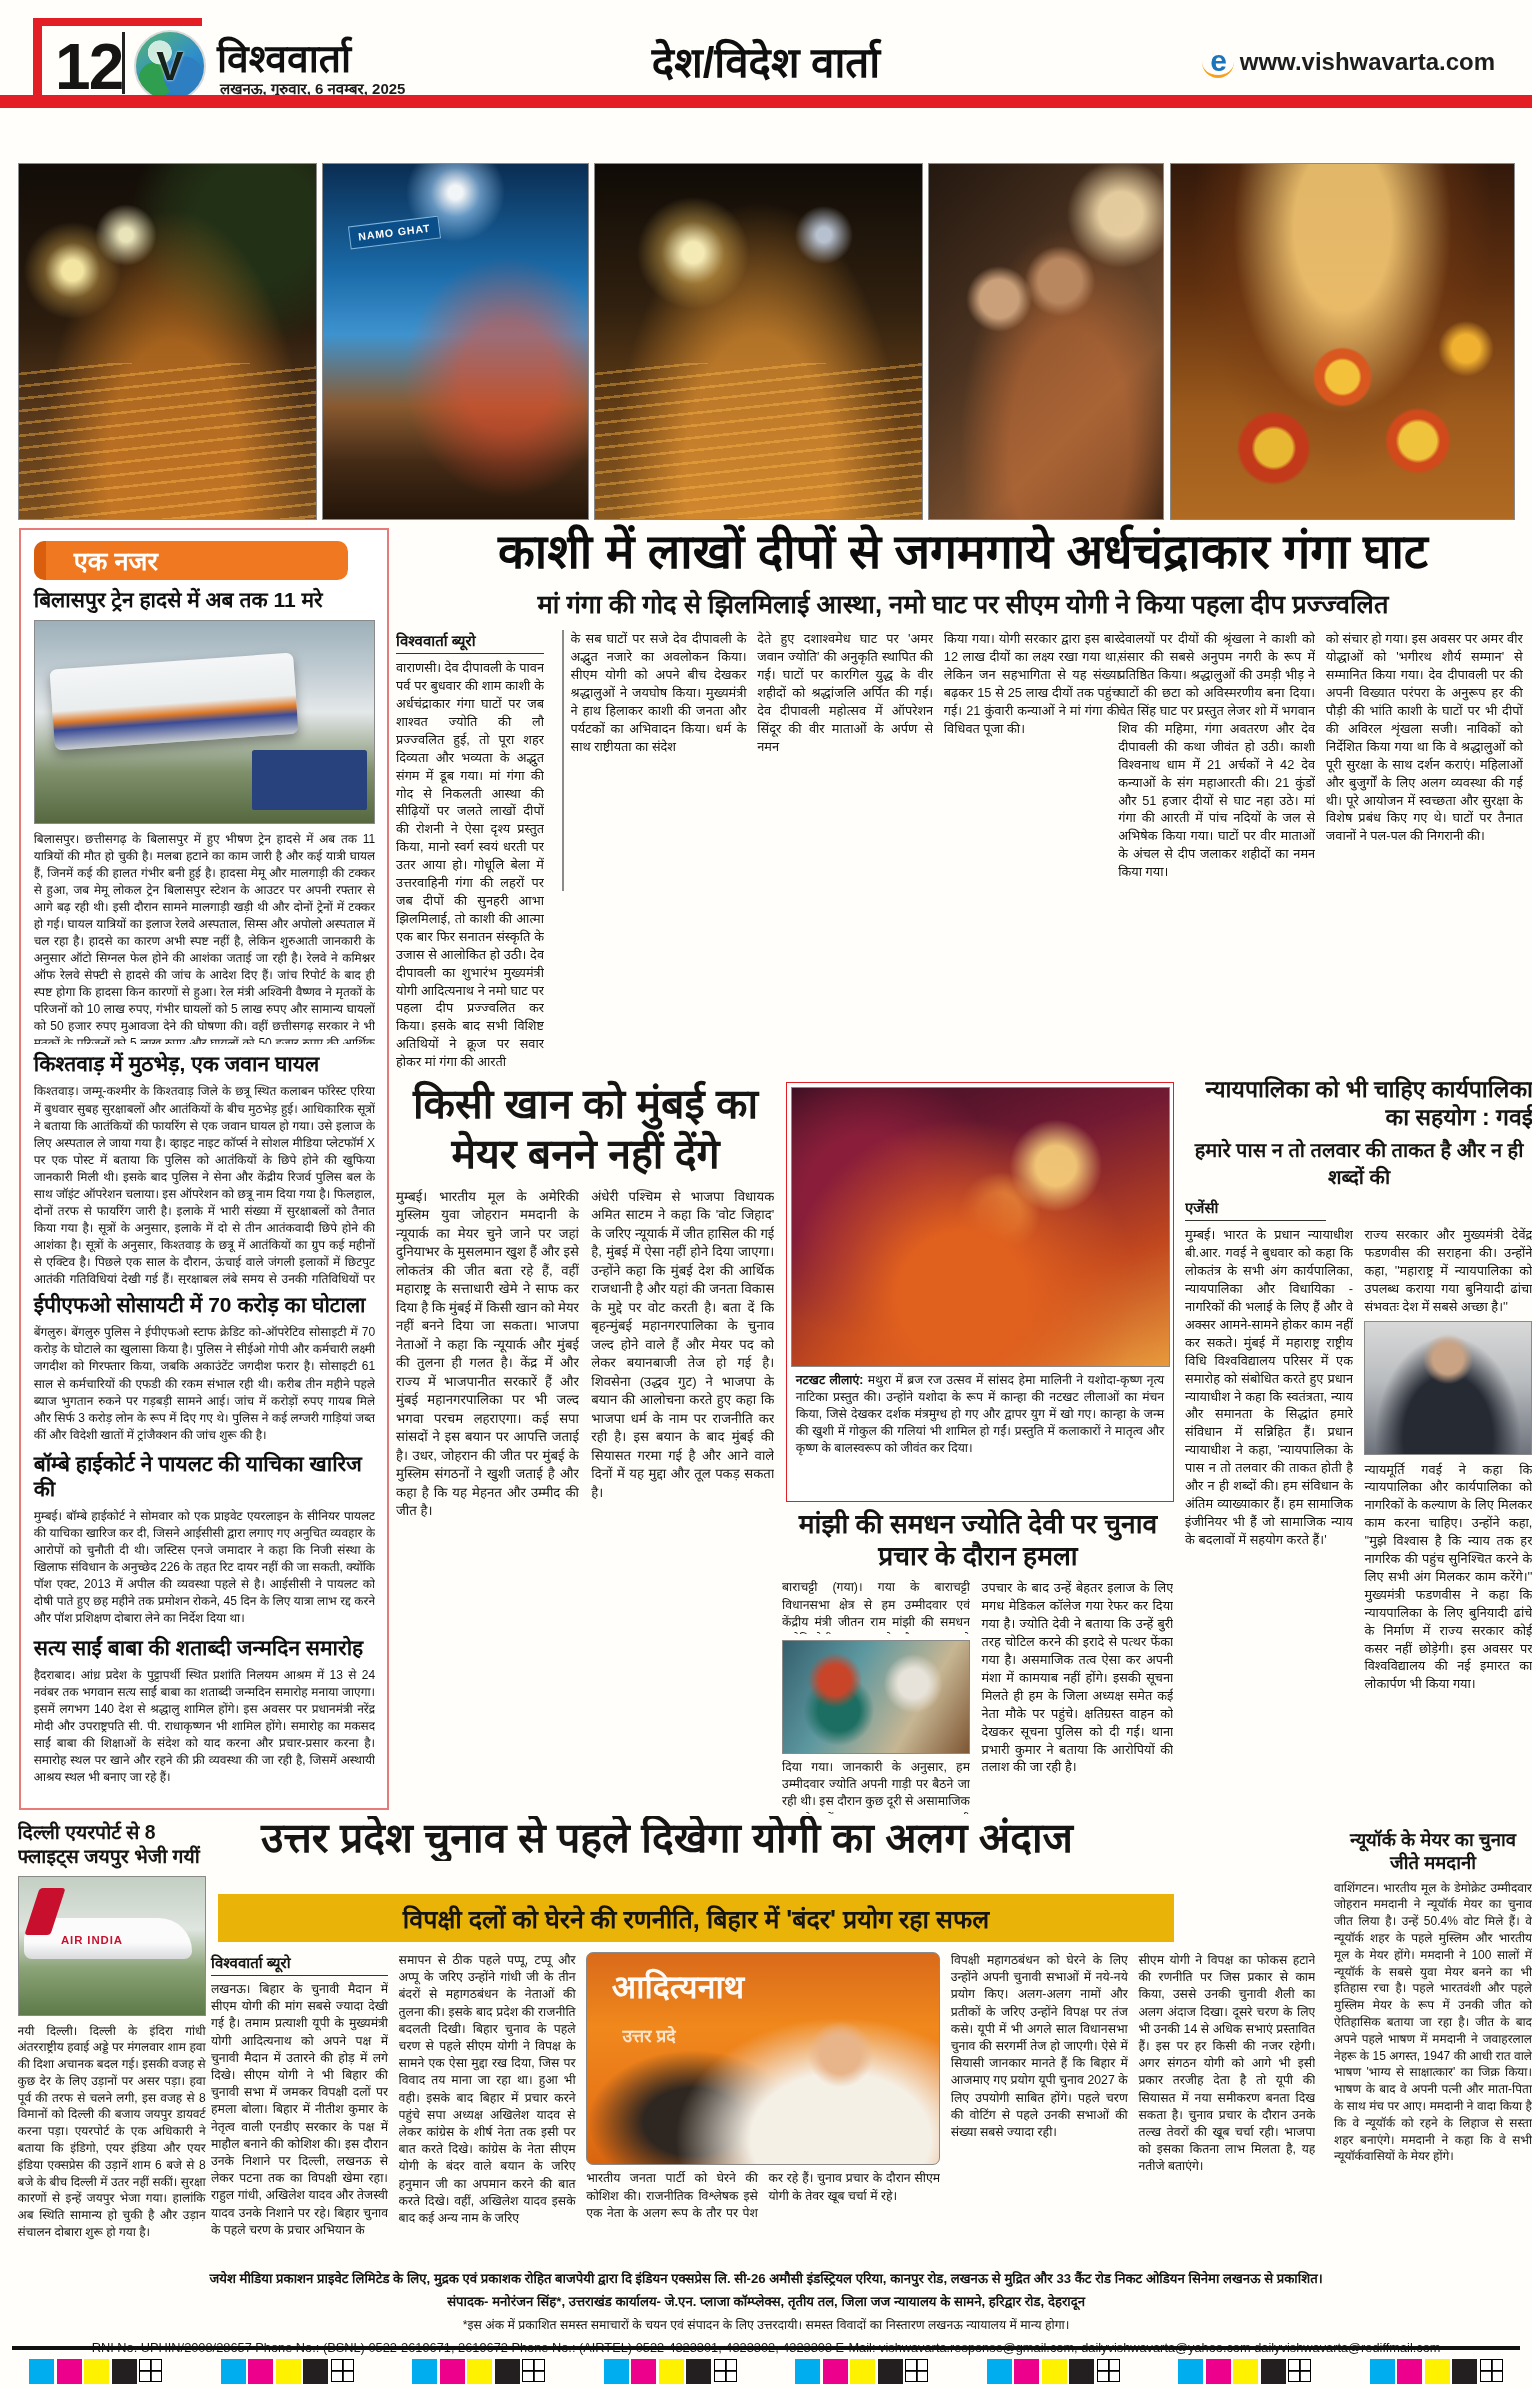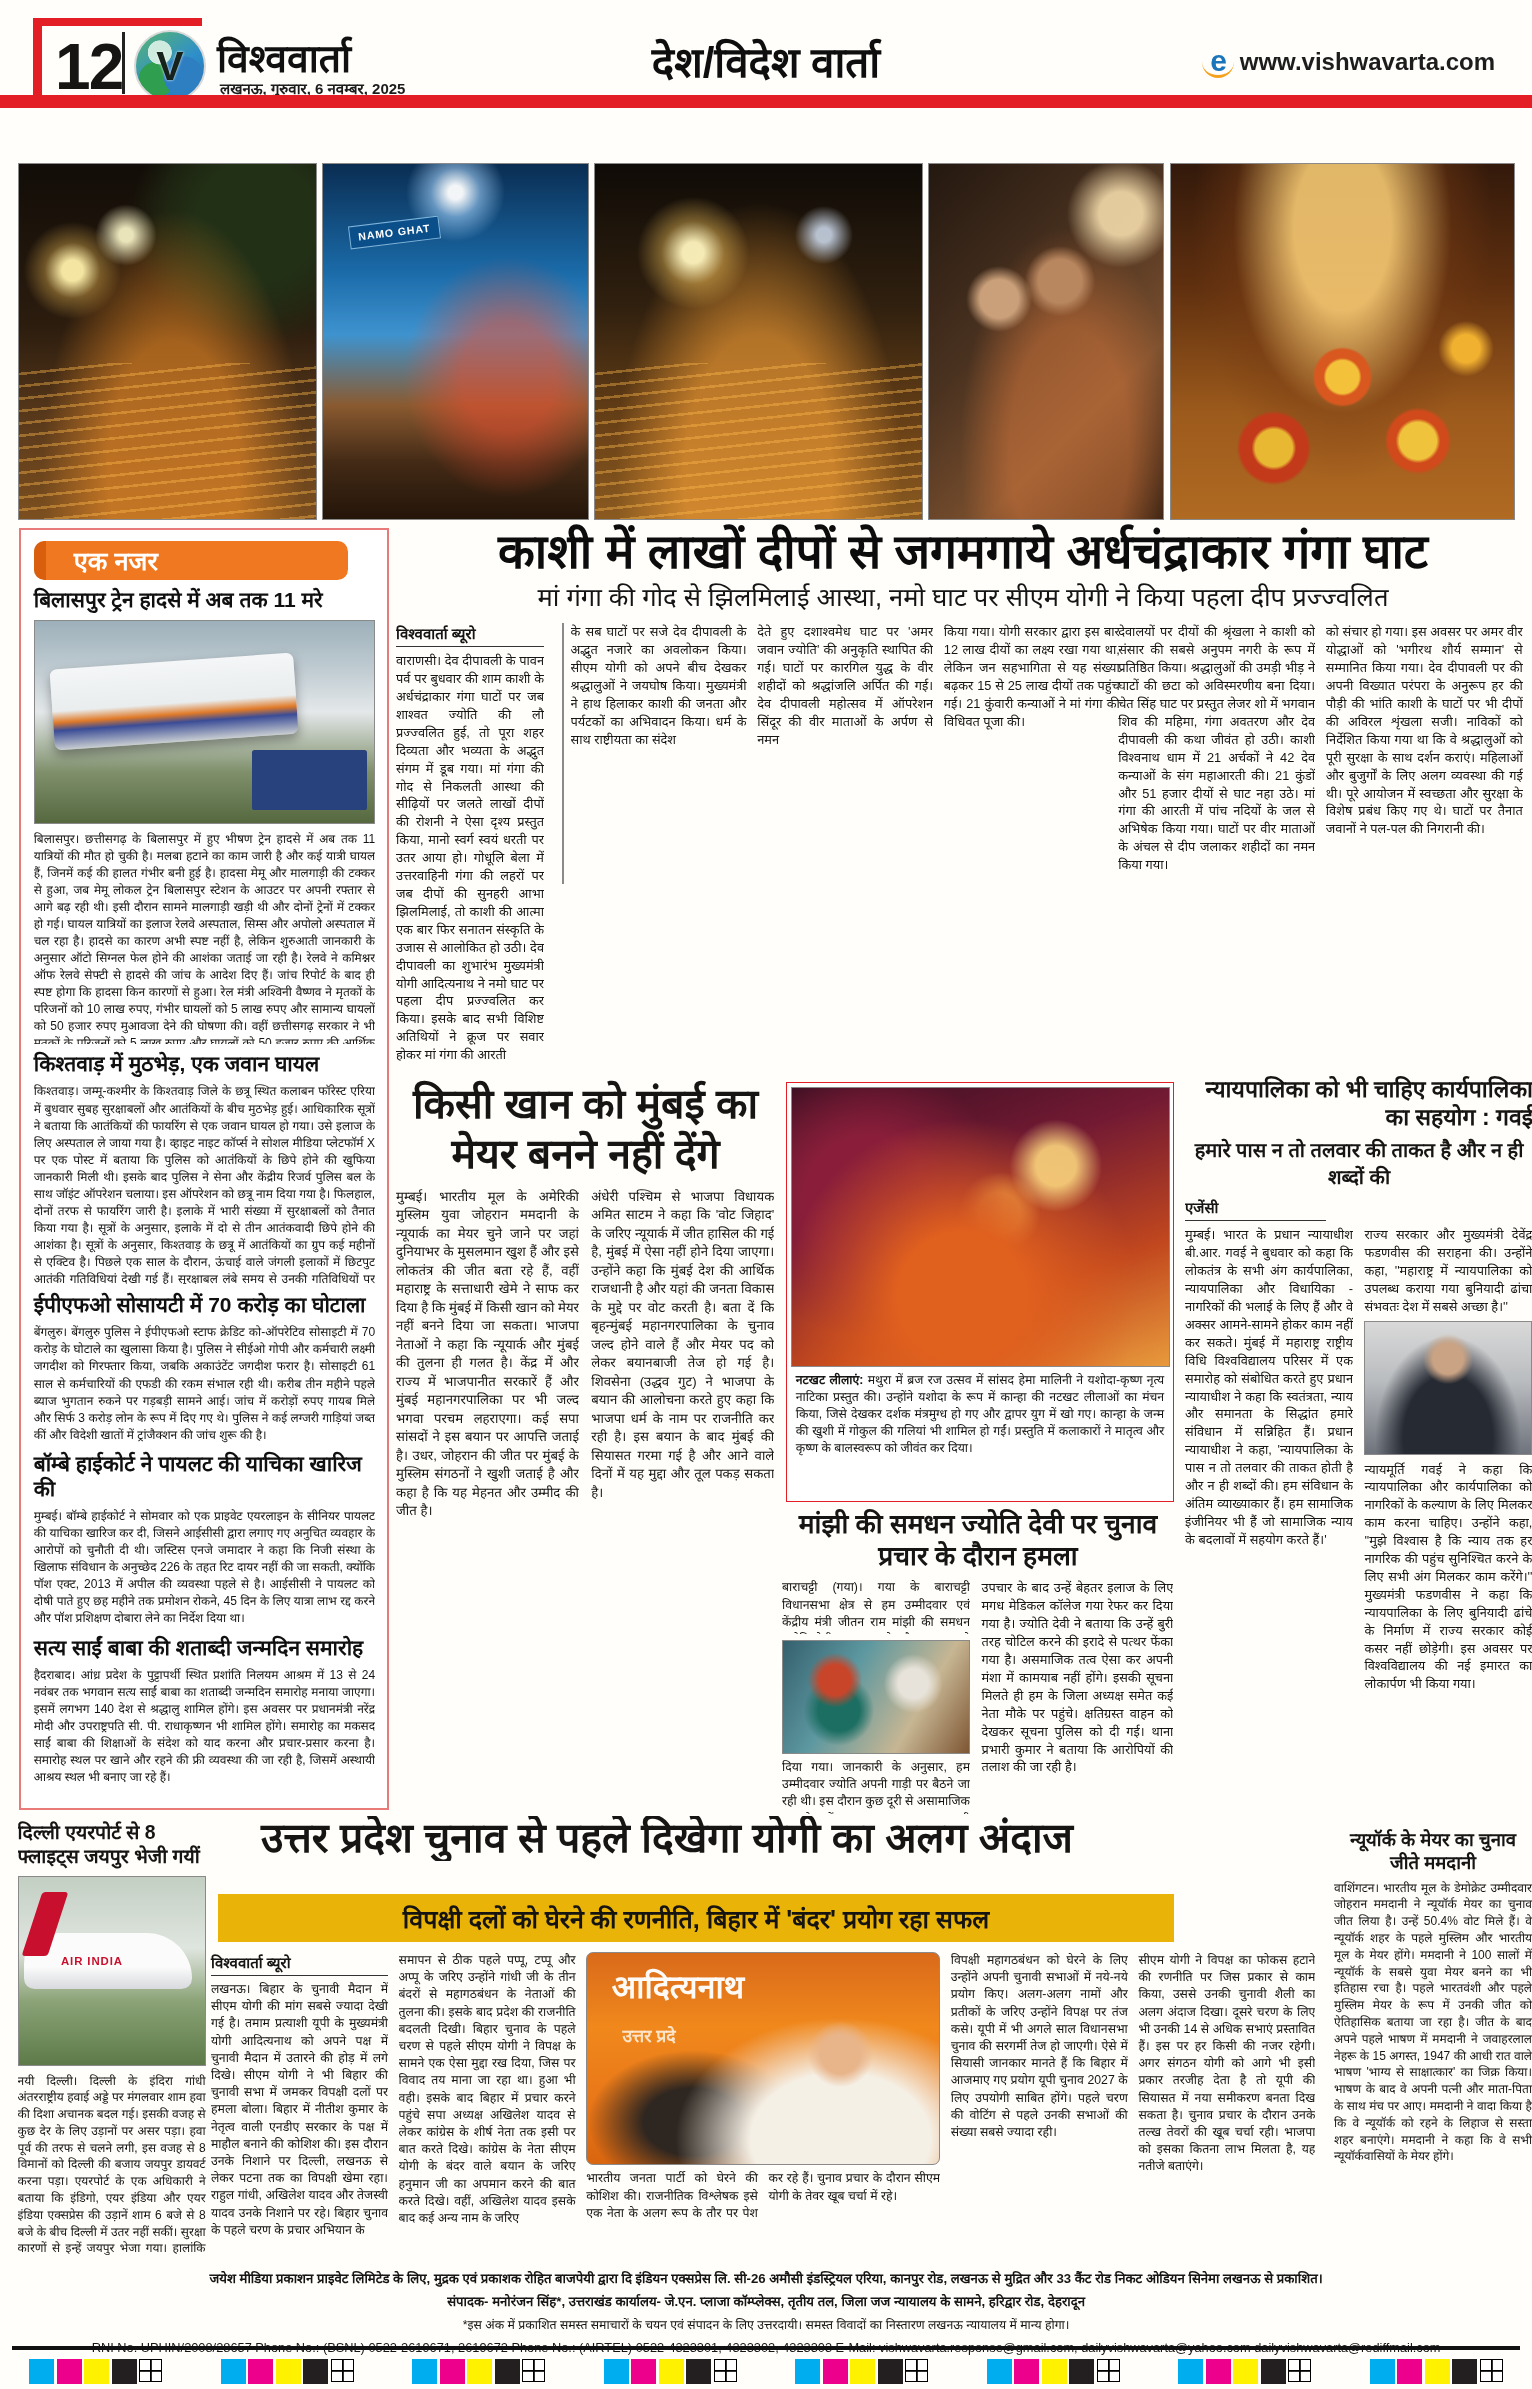--- a/index.html
+++ b/index.html
@@ -79,21 +79,21 @@
   .train-body{position:absolute;left:5%;top:20%;width:72%;height:40%;border-radius:7px;transform:rotate(-4deg);
     background:linear-gradient(180deg,#f4f6f7 0%,#e9edee 52%,#e07a28 66%,#3b4c96 76%,#c9ced1 100%);
     box-shadow:0 5.3px 10.6px rgba(0,0,0,.35);}
   .wagon{position:absolute;right:2%;bottom:6%;width:34%;height:30%;background:#27427c;border-radius:2.6px;}
   .sb-body{font-size:12px;line-height:1.42;text-align:justify;overflow:hidden;}
   .b1{max-height:213px;}.b2{max-height:201px;}.b3{max-height:151px;}.b4{max-height:159px;}.b5{max-height:130px;}
 
   
   .lead{position:absolute;left:396px;top:525px;width:1134px;}
   .lead h1{margin:0;text-align:center;font-size:48px;line-height:1.12;font-weight:700;color:#0c0c0c;}
-  .lead .sub{text-align:center;font-size:25.5px;font-weight:400;color:#141414;}
+  .lead .sub{margin-top:7px;text-align:center;font-size:25.5px;font-weight:700;color:#141414;}
   .lead .cols{margin-top:10.6px;display:flex;gap:10.6px;height:440px;}
   .colnarrow{width:148px;overflow:hidden;}
   .byline{font-size:15px;font-weight:700;border-bottom:1.8px solid #333;padding-bottom:2.6px;margin-bottom:5.3px;}
   .bodytxt{font-size:12.8px;line-height:1.4;text-align:justify;}
   .midblock{width:553px;display:flex;flex-direction:row;gap:7px;}
   .banner{height:41px;background:#f07820;border-radius:3.5px;color:#fff;font-size:23px;font-weight:700;
           display:flex;align-items:center;justify-content:center;white-space:nowrap;overflow:hidden;}
   .ph-laser{height:261px;background:
     radial-gradient(circle at 30% 18%, rgba(255,195,115,.95) 0 4%, rgba(255,145,45,.45) 9%, transparent 16%),
     radial-gradient(circle at 55% 12%, rgba(255,215,145,.9) 0 5%, rgba(255,155,55,.4) 11%, transparent 18%),
@@ -145,21 +145,21 @@
     radial-gradient(circle at 30% 62%, #1c6e62 0 14%, transparent 24%),
     radial-gradient(circle at 70% 38%, #e8e3da 0 10%, transparent 20%),
     linear-gradient(120deg,#35606e 0%,#5d98a0 35%,#c7b693 70%,#7e5634 100%);}
   .mcolA .bodytxt{font-size:12.3px;}
   .m1a{max-height:55px;overflow:hidden;}
   .m1b{max-height:85px;overflow:hidden;}
 
   
   .airport{position:absolute;left:17.6px;top:1820px;width:188px;height:435px;overflow:hidden;}
   .airport h3{margin:0 0 7px 0;font-size:19.4px;line-height:1.25;font-weight:700;}
-  .ph-plane{height:190px;margin-bottom:7px;}
+  .ph-plane{height:140px;margin-bottom:7px;}
   .ph-plane{background:linear-gradient(180deg,#c3cfc3 0%,#dfe5df 38%,#8ba377 66%,#5d7a48 100%);}
   .plane-body{position:absolute;left:3%;top:30%;width:90%;height:30%;
     background:linear-gradient(180deg,#fbfbfb 60%,#d8dadd 100%);border-radius:35px 53px 12.3px 12.3px;}
   .plane-tail{position:absolute;left:7%;top:8%;width:14%;height:34%;background:#c8102e;
     transform:skewX(-18deg);border-radius:3.5px;}
   .plane-txt{position:absolute;left:22%;top:40%;color:#c8102e;font-size:11.4px;font-weight:700;letter-spacing:0.9px;}
   .airport .bodytxt{font-size:12px;max-height:247px;overflow:hidden;}
 
   
   .yogi-h{position:absolute;left:211px;top:1816px;width:912px;text-align:center;

